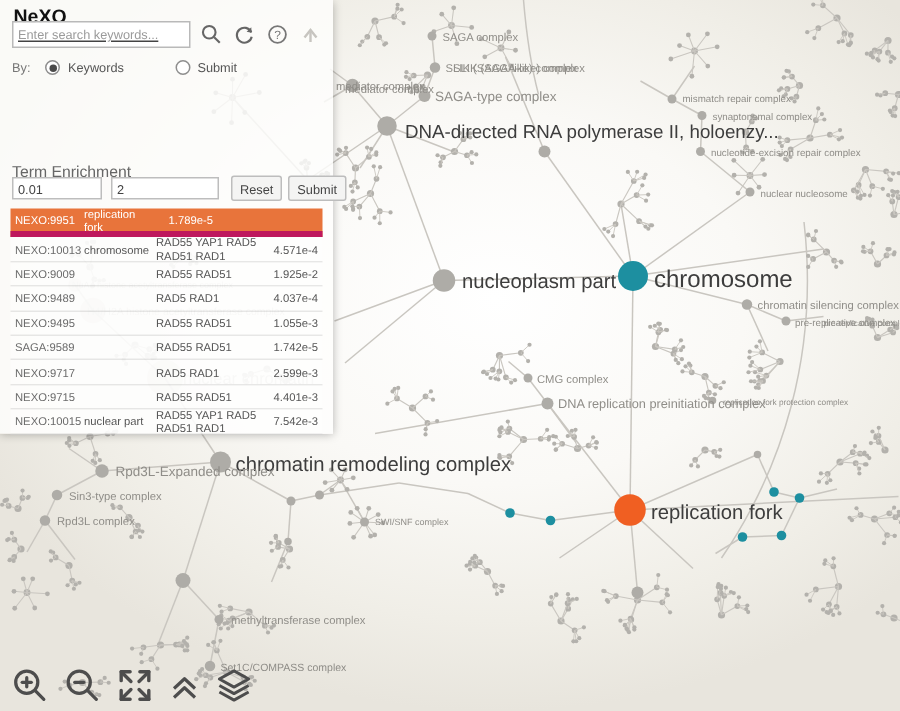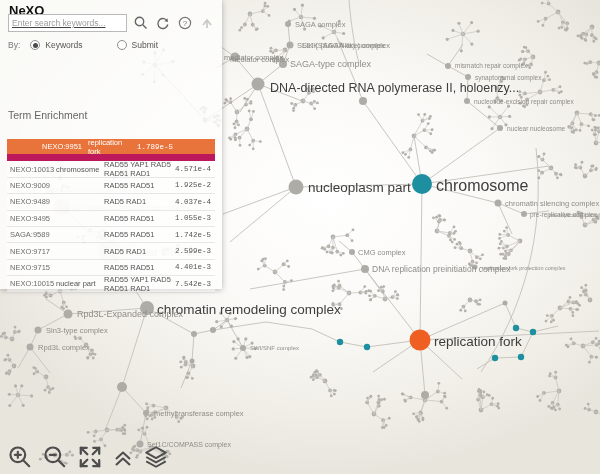--- a/index.html
+++ b/index.html
@@ -55,26 +55,26 @@
   .btn{
     height:17px;font-size:8.5px;color:#444;background:#f4f4f3;border:1px solid #bdbdbd;
     border-radius:2px;padding:0 5px;margin-right:4px;cursor:pointer;font-family:"Liberation Sans",sans-serif;
   }
   
   .results{position:absolute;left:7px;top:139px;width:208px;}
   .rrow{
     display:flex;align-items:center;height:15.4px;border-bottom:1px solid rgba(0,0,0,0.09);
     font-size:7.5px;color:#555;background:rgba(255,255,255,0.45);cursor:pointer;
   }
-  .rrow.selected{background:#e8743b;color:#fff;border-bottom:7px solid #be185d;padding-left:32px;}
+  .rrow.selected{background:#e8743b;color:#fff;border-bottom:4px solid #be185d;}
   .rrow.selected .c-id{color:#fff;}
   .c-id{width:46px;padding-left:3px;color:#6b6b6b;flex:none;}
   .c-term{width:48px;flex:none;}
   .c-genes{flex:1;}
-  .c-p{width:38px;text-align:center;padding-right:3px;flex:none;font-family:Liberation Mono, monospace;}
+  .c-p{width:38px;text-align:right;padding-right:3px;flex:none;}
 
   
   .toolbar{position:absolute;left:7px;bottom:4px;z-index:6;display:flex;align-items:flex-end;}
   .tool{margin-right:9px;cursor:pointer;}
   .tool svg{display:block;}
 </style>
 </head>
 <body>
 
 <svg id="graph" width="600" height="474" viewBox="0 0 600 474">
@@ -1741,20 +1741,26 @@
     </span>
     <span class="radio-opt">
       <span class="radio-dot"></span>
       <span>Submit</span>
     </span>
   </div>
 
   <div class="enrich-heading">Term Enrichment</div>
 
 
+  <div class="param-row">
+    <input class="num-input num-a" value="0.01" style="">
+    <input class="num-input num-b" value="2" style="">
+    <button class="btn">Reset</button>
+    <button class="btn">Submit</button>
+  </div>
 
   <div class="results">
     <div class="rrow selected">
       <span class="c-id">NEXO:9951</span>
       <span class="c-term">replication fork</span>
       <span class="c-p">1.789e-5</span>
     </div>
     <div class="rrow">
       <span class="c-id">NEXO:10013</span>
       <span class="c-term">chromosome</span>

